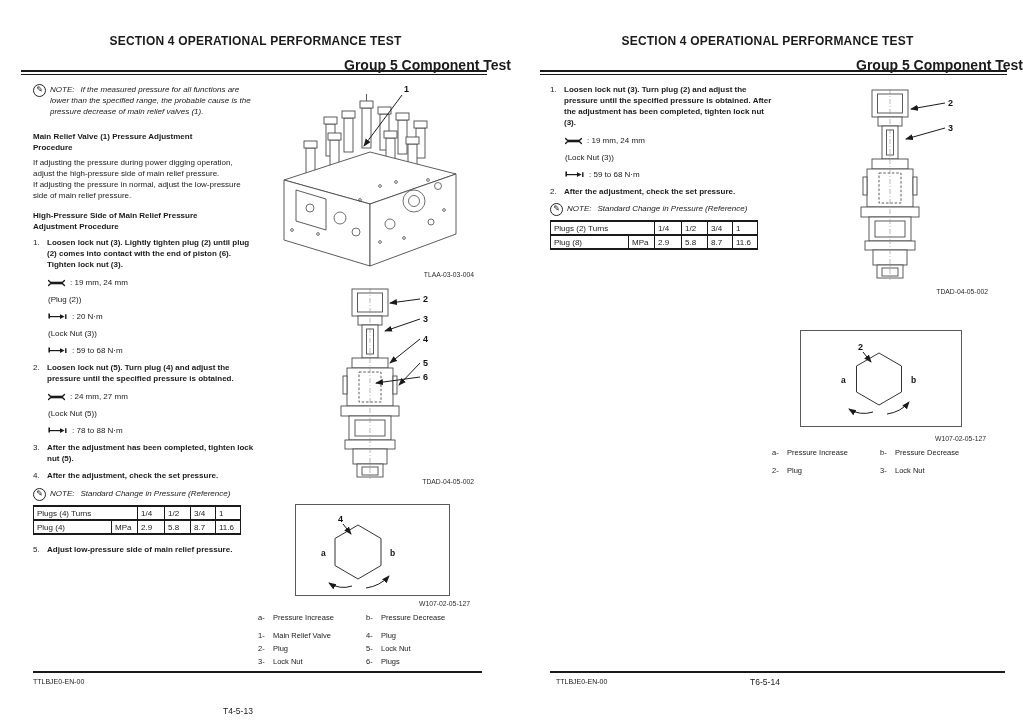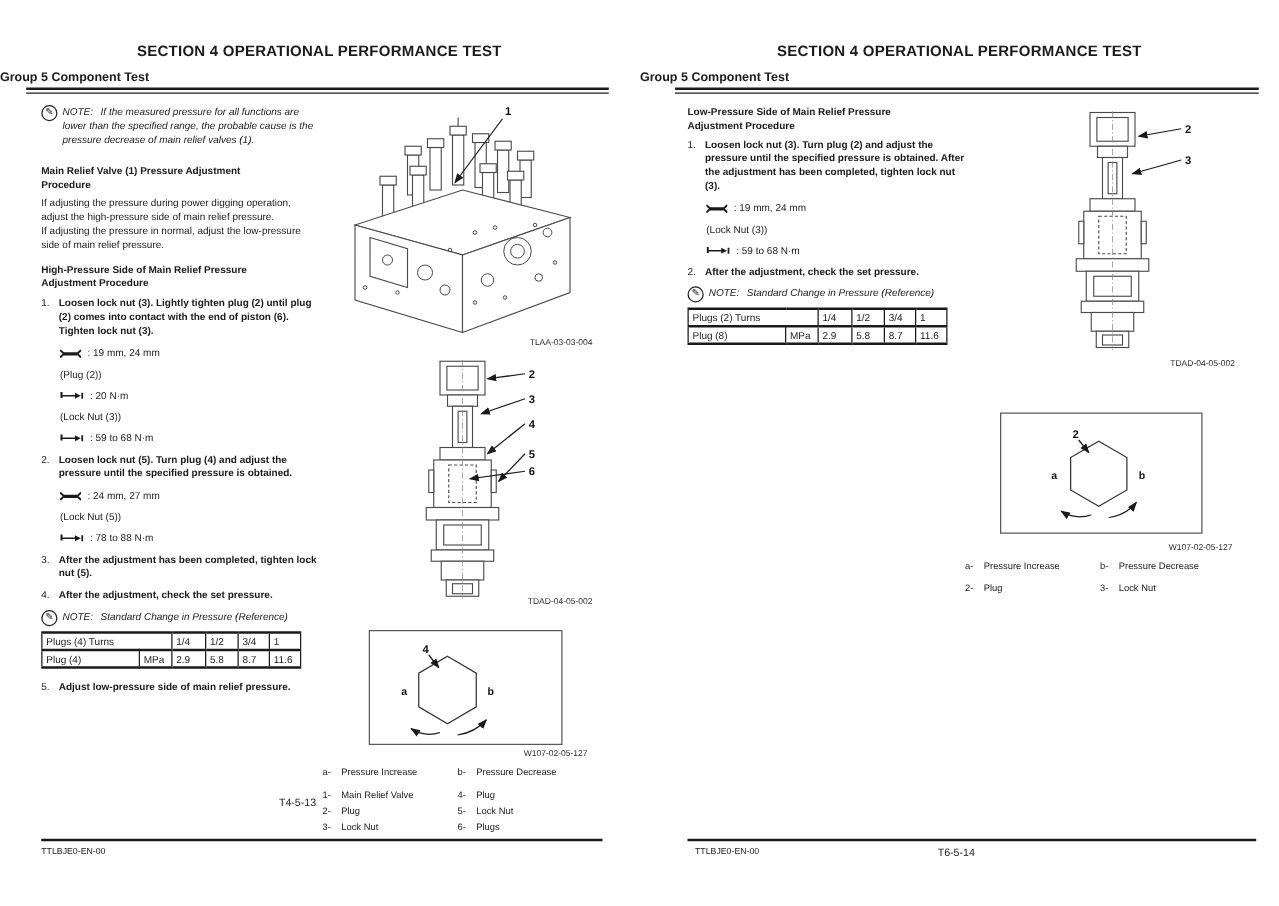--- a/index.html
+++ b/index.html
@@ -3,22 +3,22 @@
 <meta charset="utf-8">
 <style>
   html,body{margin:0;padding:0;background:#fff;}
   #stage{position:relative;width:1023px;height:725px;background:#ffffff;
          font-family:"Liberation Sans",sans-serif;color:#1a1a1a;overflow:hidden;padding-left:25px;}
   .page{position:absolute;top:0;width:511px;height:725px;}
   #pageL{left:0;} #pageR{left:512px;}
 
   .hdr-title{position:absolute;top:34px;left:0;width:100%;text-align:center;
              font-size:12px;font-weight:bold;letter-spacing:.2px;}
-  .hdr-sub{position:absolute;top:57px;left:0;width:100%;text-align:left;
-           font-size:10px;font-weight:bold;}
+  .hdr-sub{position:absolute;top:57px;left:0;width:100%;text-align:right;
+           font-size:14px;font-weight:bold;}
   .hdr-rule{position:absolute;top:70px;height:2px;
             border-top:2px solid #1a1a1a;border-bottom:1px solid #1a1a1a;}
 
   .col{position:absolute;font-size:8px;line-height:11px;}
   .note{display:flex;gap:4px;font-style:italic;}
   .note-ic{flex:none;width:11px;height:11px;border:1px solid #222;border-radius:50%;
            font-size:8px;line-height:10px;text-align:center;font-style:normal;}
   .note-lab{font-weight:normal;margin-right:6px;}
   .bh{font-weight:bold;margin:0 0 4px 0;}
   .step{display:flex;margin:0 0 7px 0;}
@@ -315,30 +315,29 @@
       <div class="lrow">
         <span>3-</span>
         <span>Lock Nut</span>
         <span>6-</span>
         <span>Plugs</span>
       </div>
     </div>
 
     <div class="footer-rule" style="left:33px;top:671px;width:449px;"></div>
     <div class="f-doc" style="left:33px;top:678px;">TTLBJE0-EN-00</div>
-    <div class="f-page" style="left:128px;top:637px;">T4-5-13</div>
+    <div class="f-page" style="left:128px;top:706px;">T4-5-13</div>
   </div>
 
   <div class="page" id="pageR">
     <div class="hdr-title">SECTION 4 OPERATIONAL PERFORMANCE TEST</div>
     <div class="hdr-sub">Group 5 Component Test</div>
     <div class="hdr-rule" style="left:28px;width:467px;"></div>
 
     <div class="col" style="left:38px;top:84px;width:222px;">
-      <div class="bh" style="width:200px;">Low-Pressure Side of Main Relief Pressure Adjustment Procedure</div>
 
       <div class="step">
         <span class="step-n">1.</span>
         <span class="step-t">Loosen lock nut (3). Turn plug (2) and adjust the pressure until the specified pressure is obtained. After the adjustment has been completed, tighten lock nut (3).</span>
       </div>
 
       <div class="spec" style="margin-top:2px;">
         <svg class="ic" width="17" height="8" viewBox="0 0 17 8">
           <line x1="3" y1="4" x2="14" y2="4" stroke="#1a1a1a" stroke-width="2.6"></line>
           <path d="M3.2,4 L0.5,1.4 M3.2,4 L0.5,6.6 M13.8,4 L16.5,1.4 M13.8,4 L16.5,6.6" stroke="#1a1a1a" stroke-width="1.4" fill="none" stroke-linecap="round"></path>

